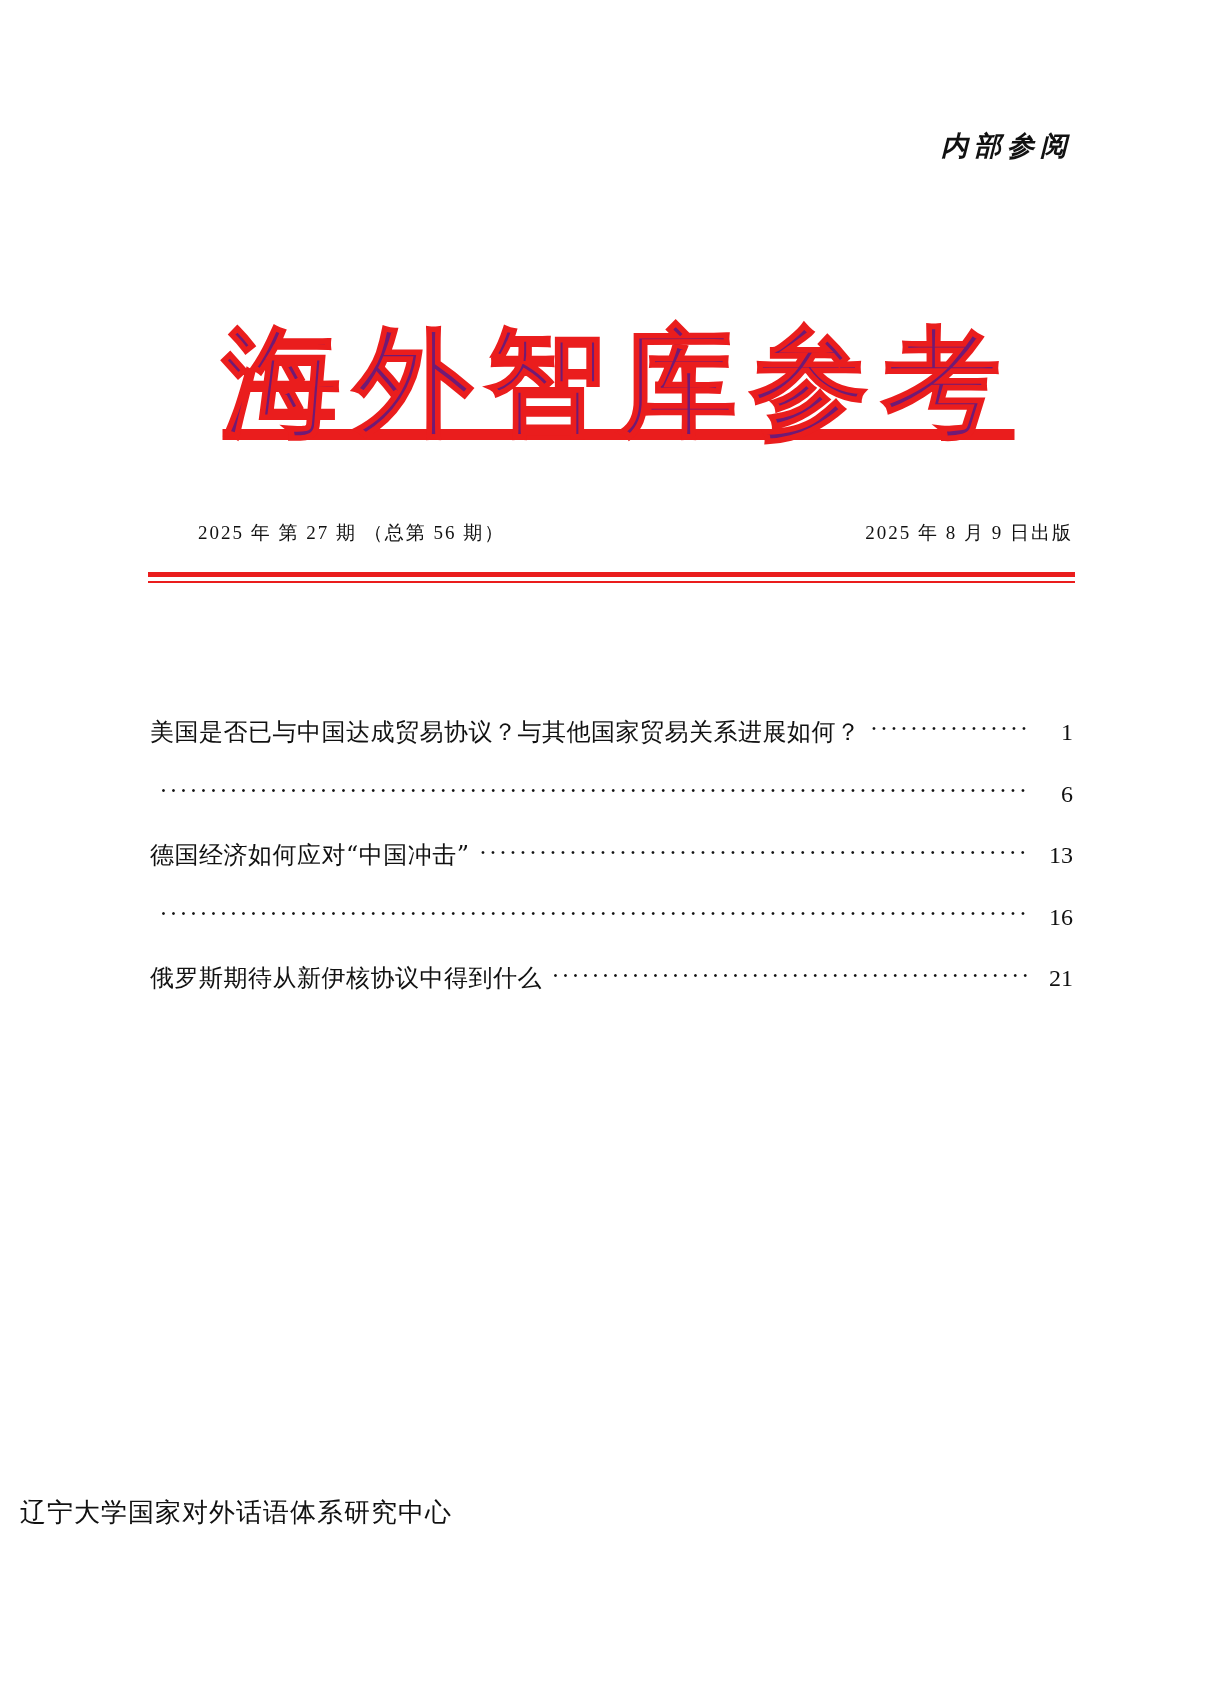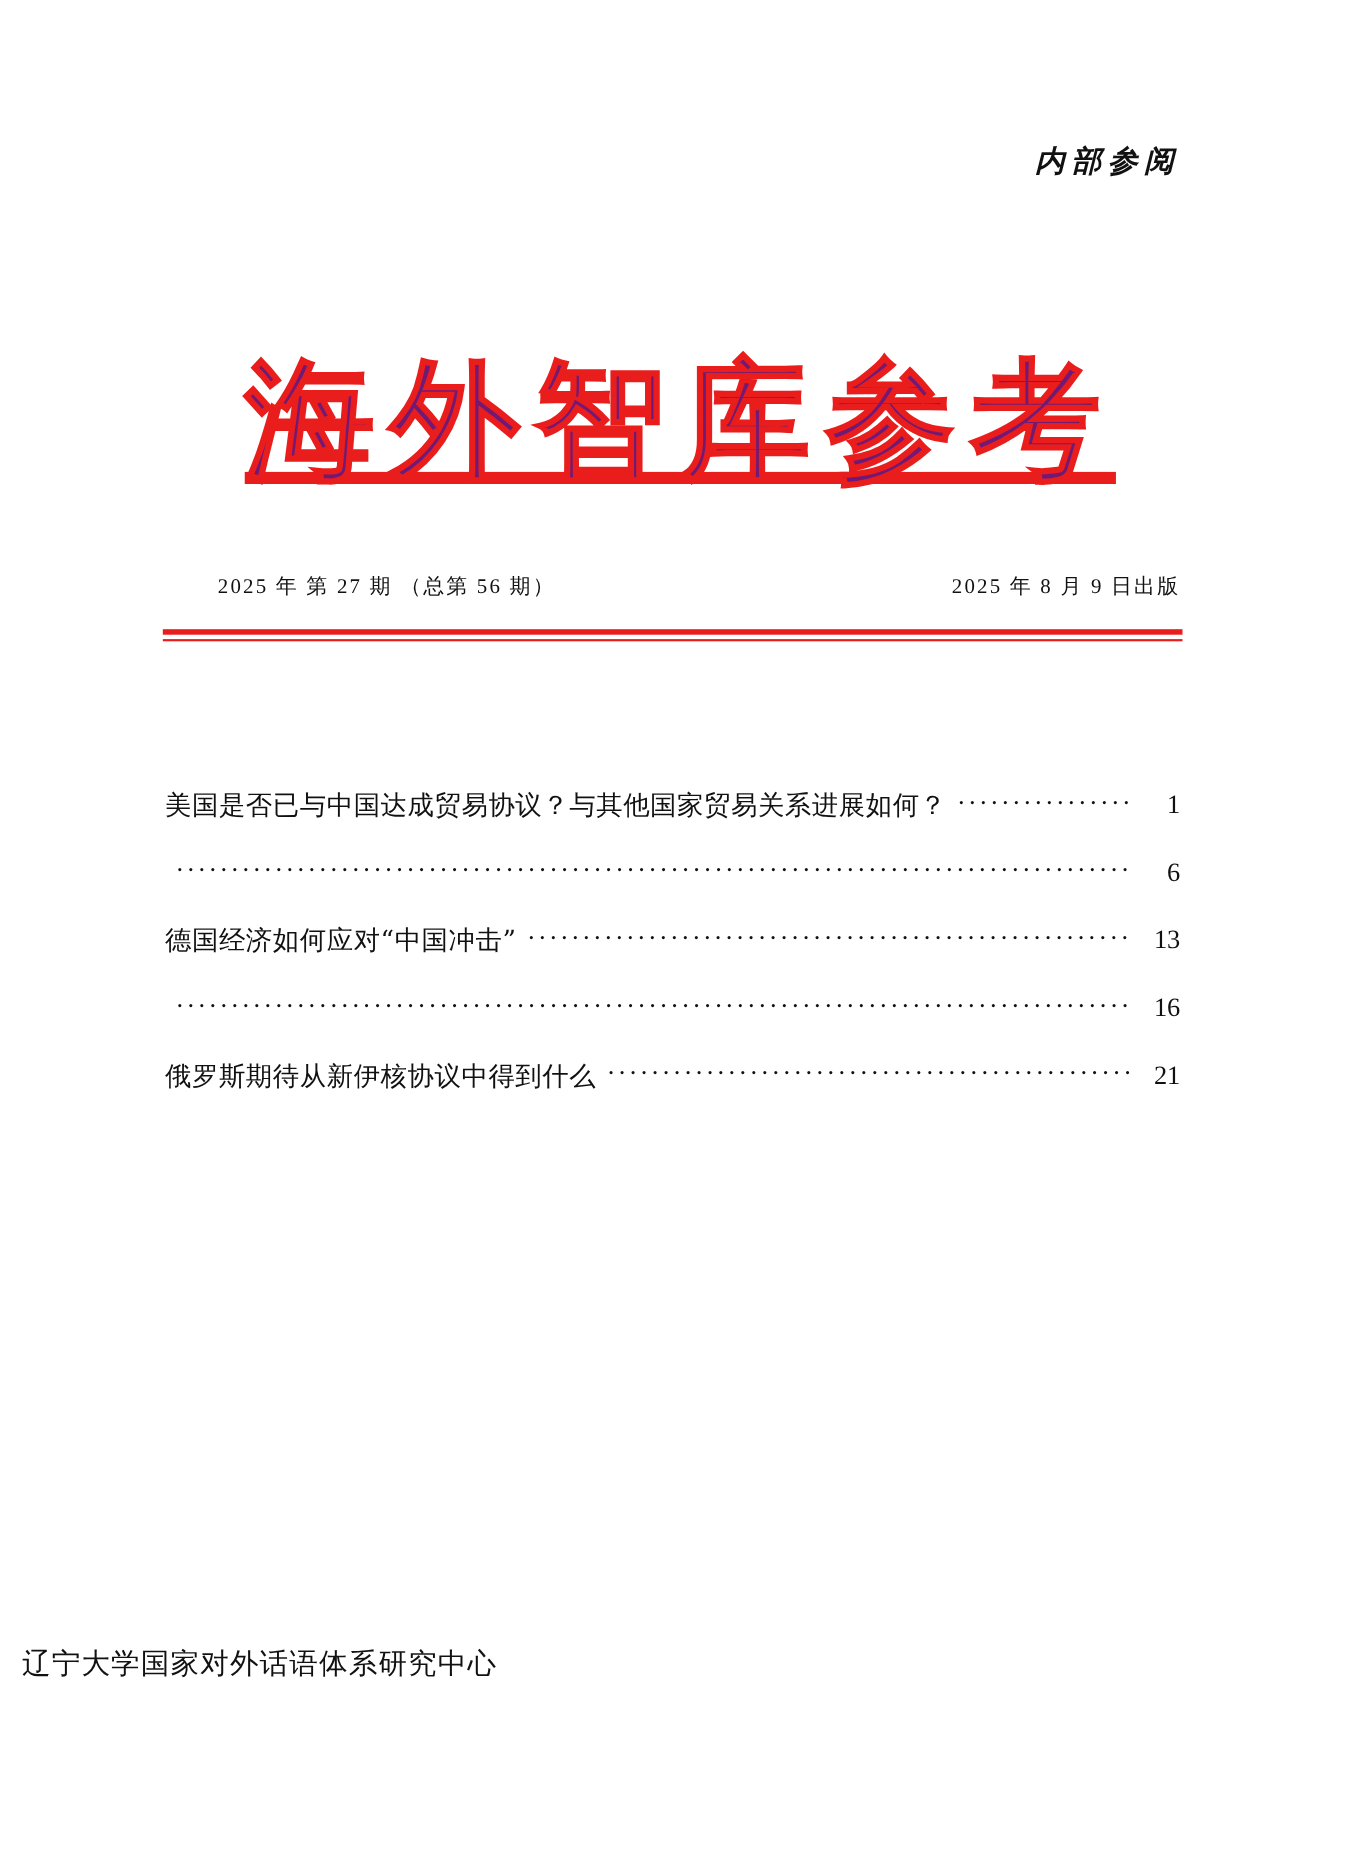--- a/index.html
+++ b/index.html
@@ -101,21 +101,21 @@
 
   
   .toc {
     position: absolute;
     top: 716px;
     left: 150px;
     right: 150px;
   }
   .toc-item {
     display: flex;
-    align-items: flex-end;
+    align-items: center;
     font-size: 24px;
     line-height: 1.4;
     margin-bottom: 28px;
     font-family: "DejaVu Serif", "Liberation Serif", serif;
     color: #111;
     white-space: nowrap;
   }
   .toc-title {
     flex: 0 0 auto;
     letter-spacing: 0.5px;

